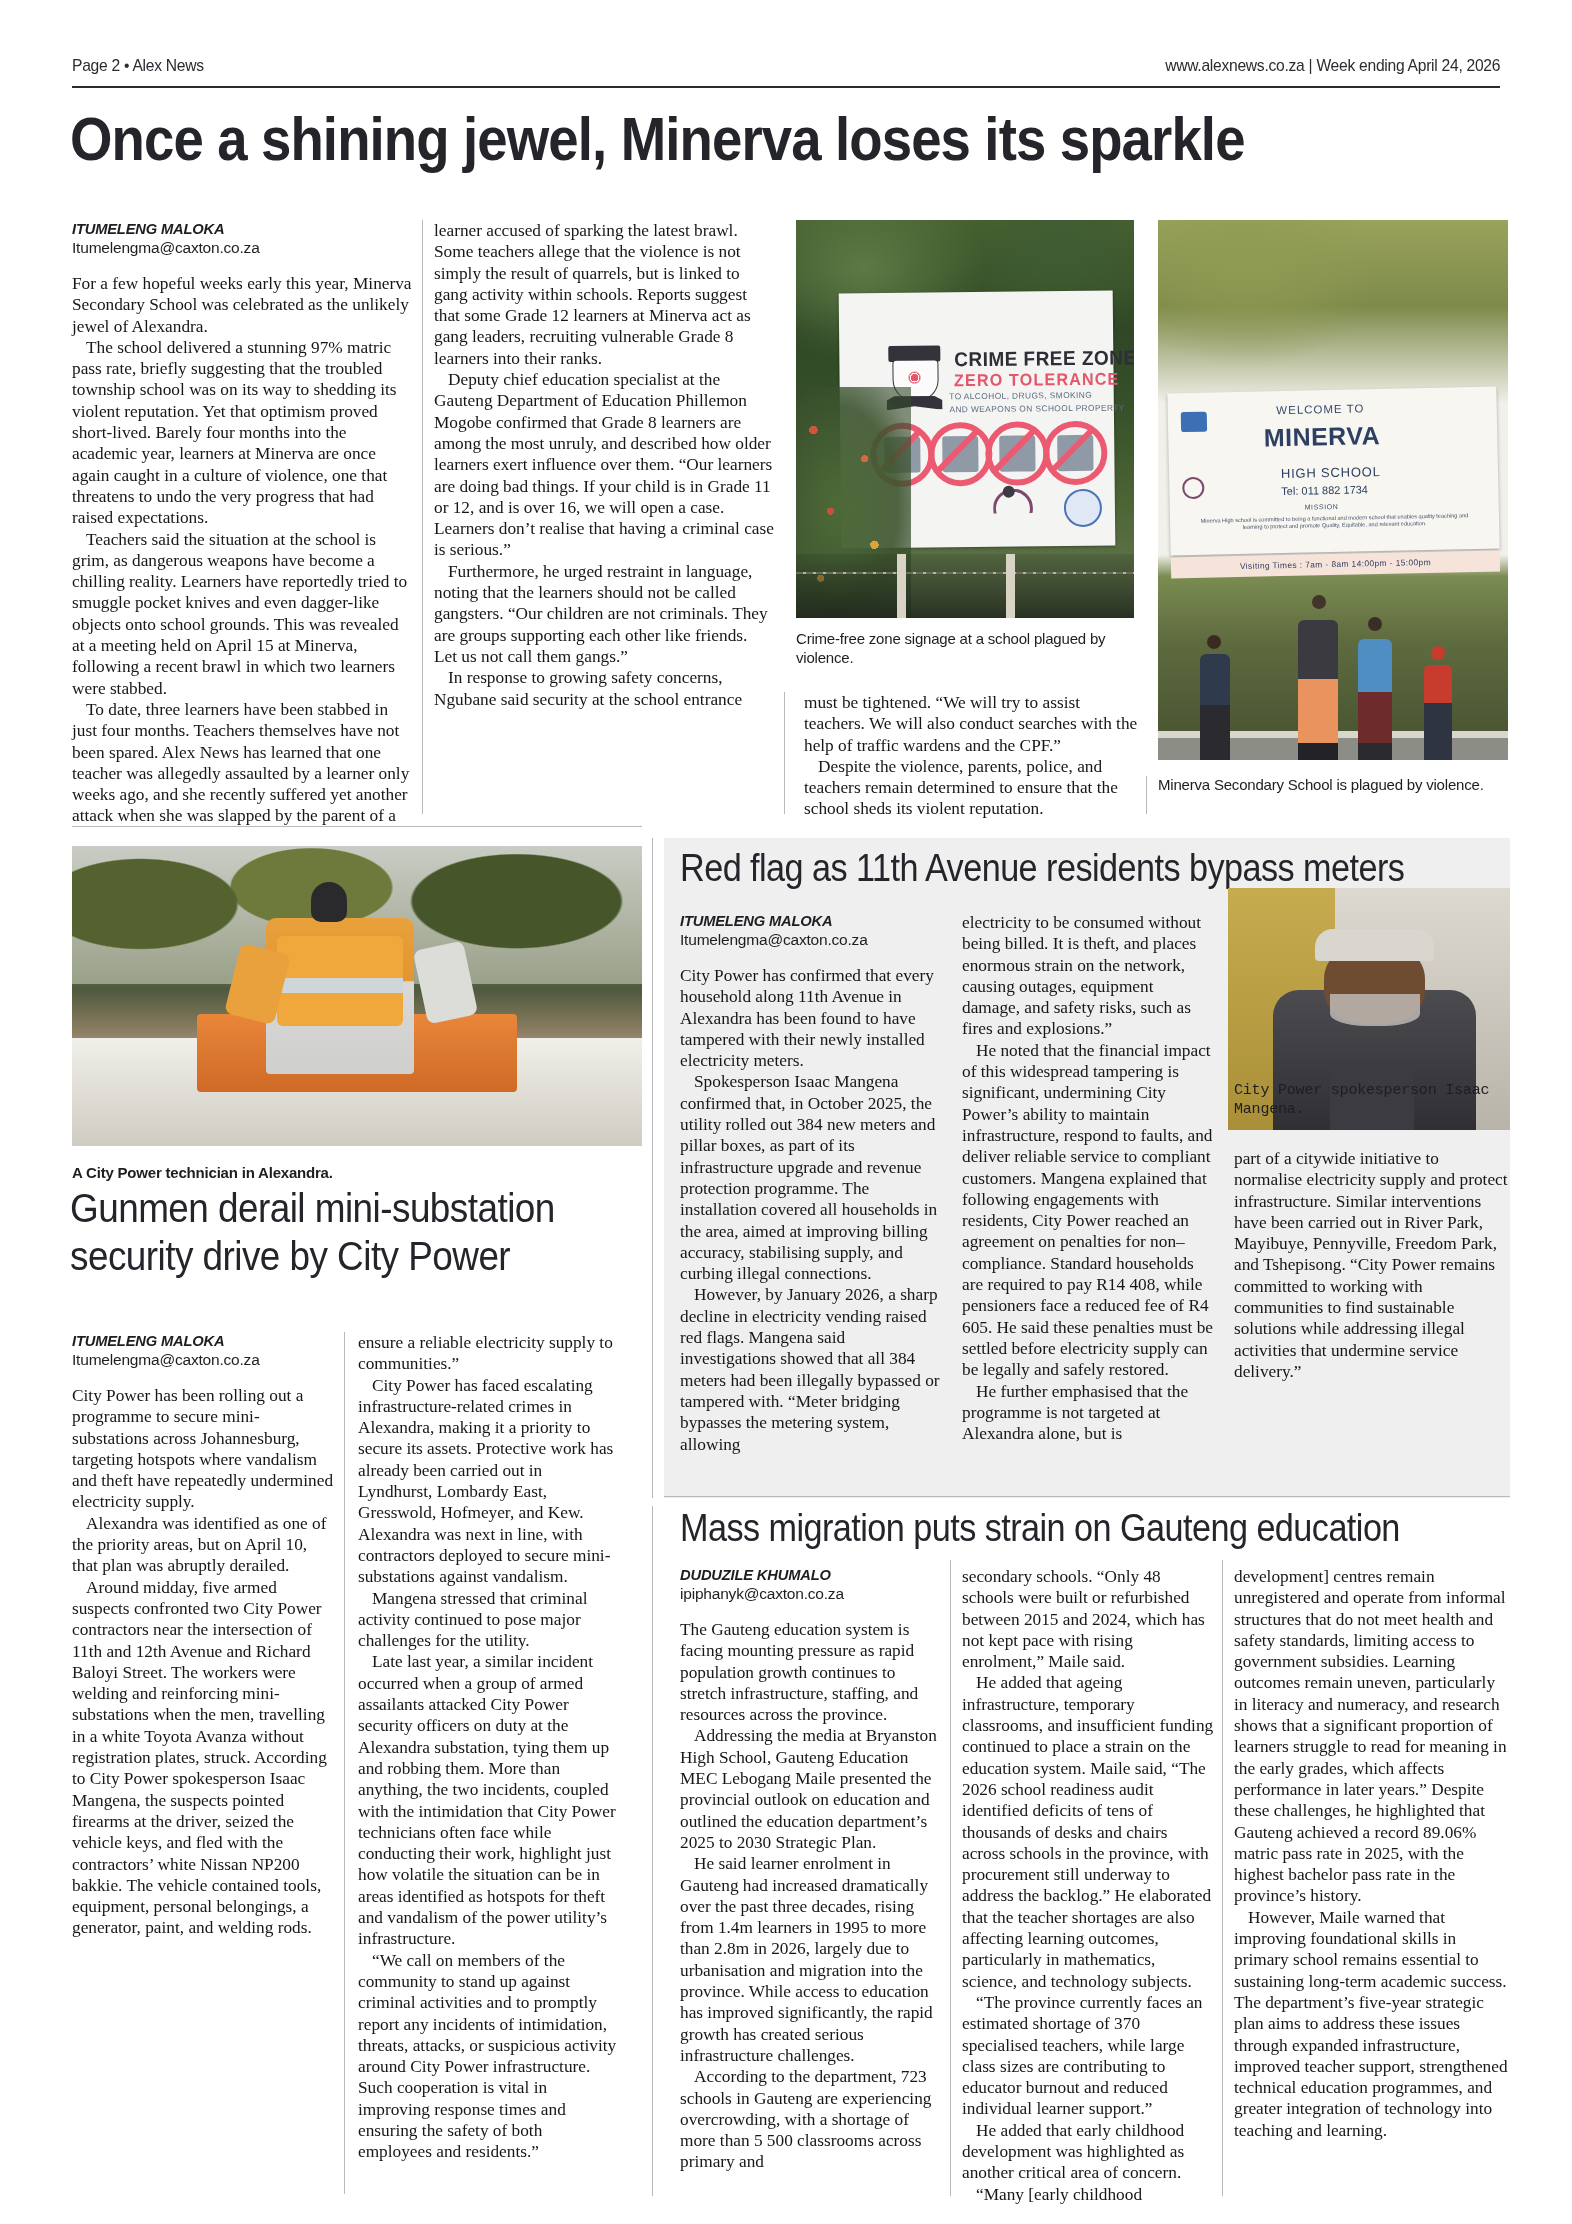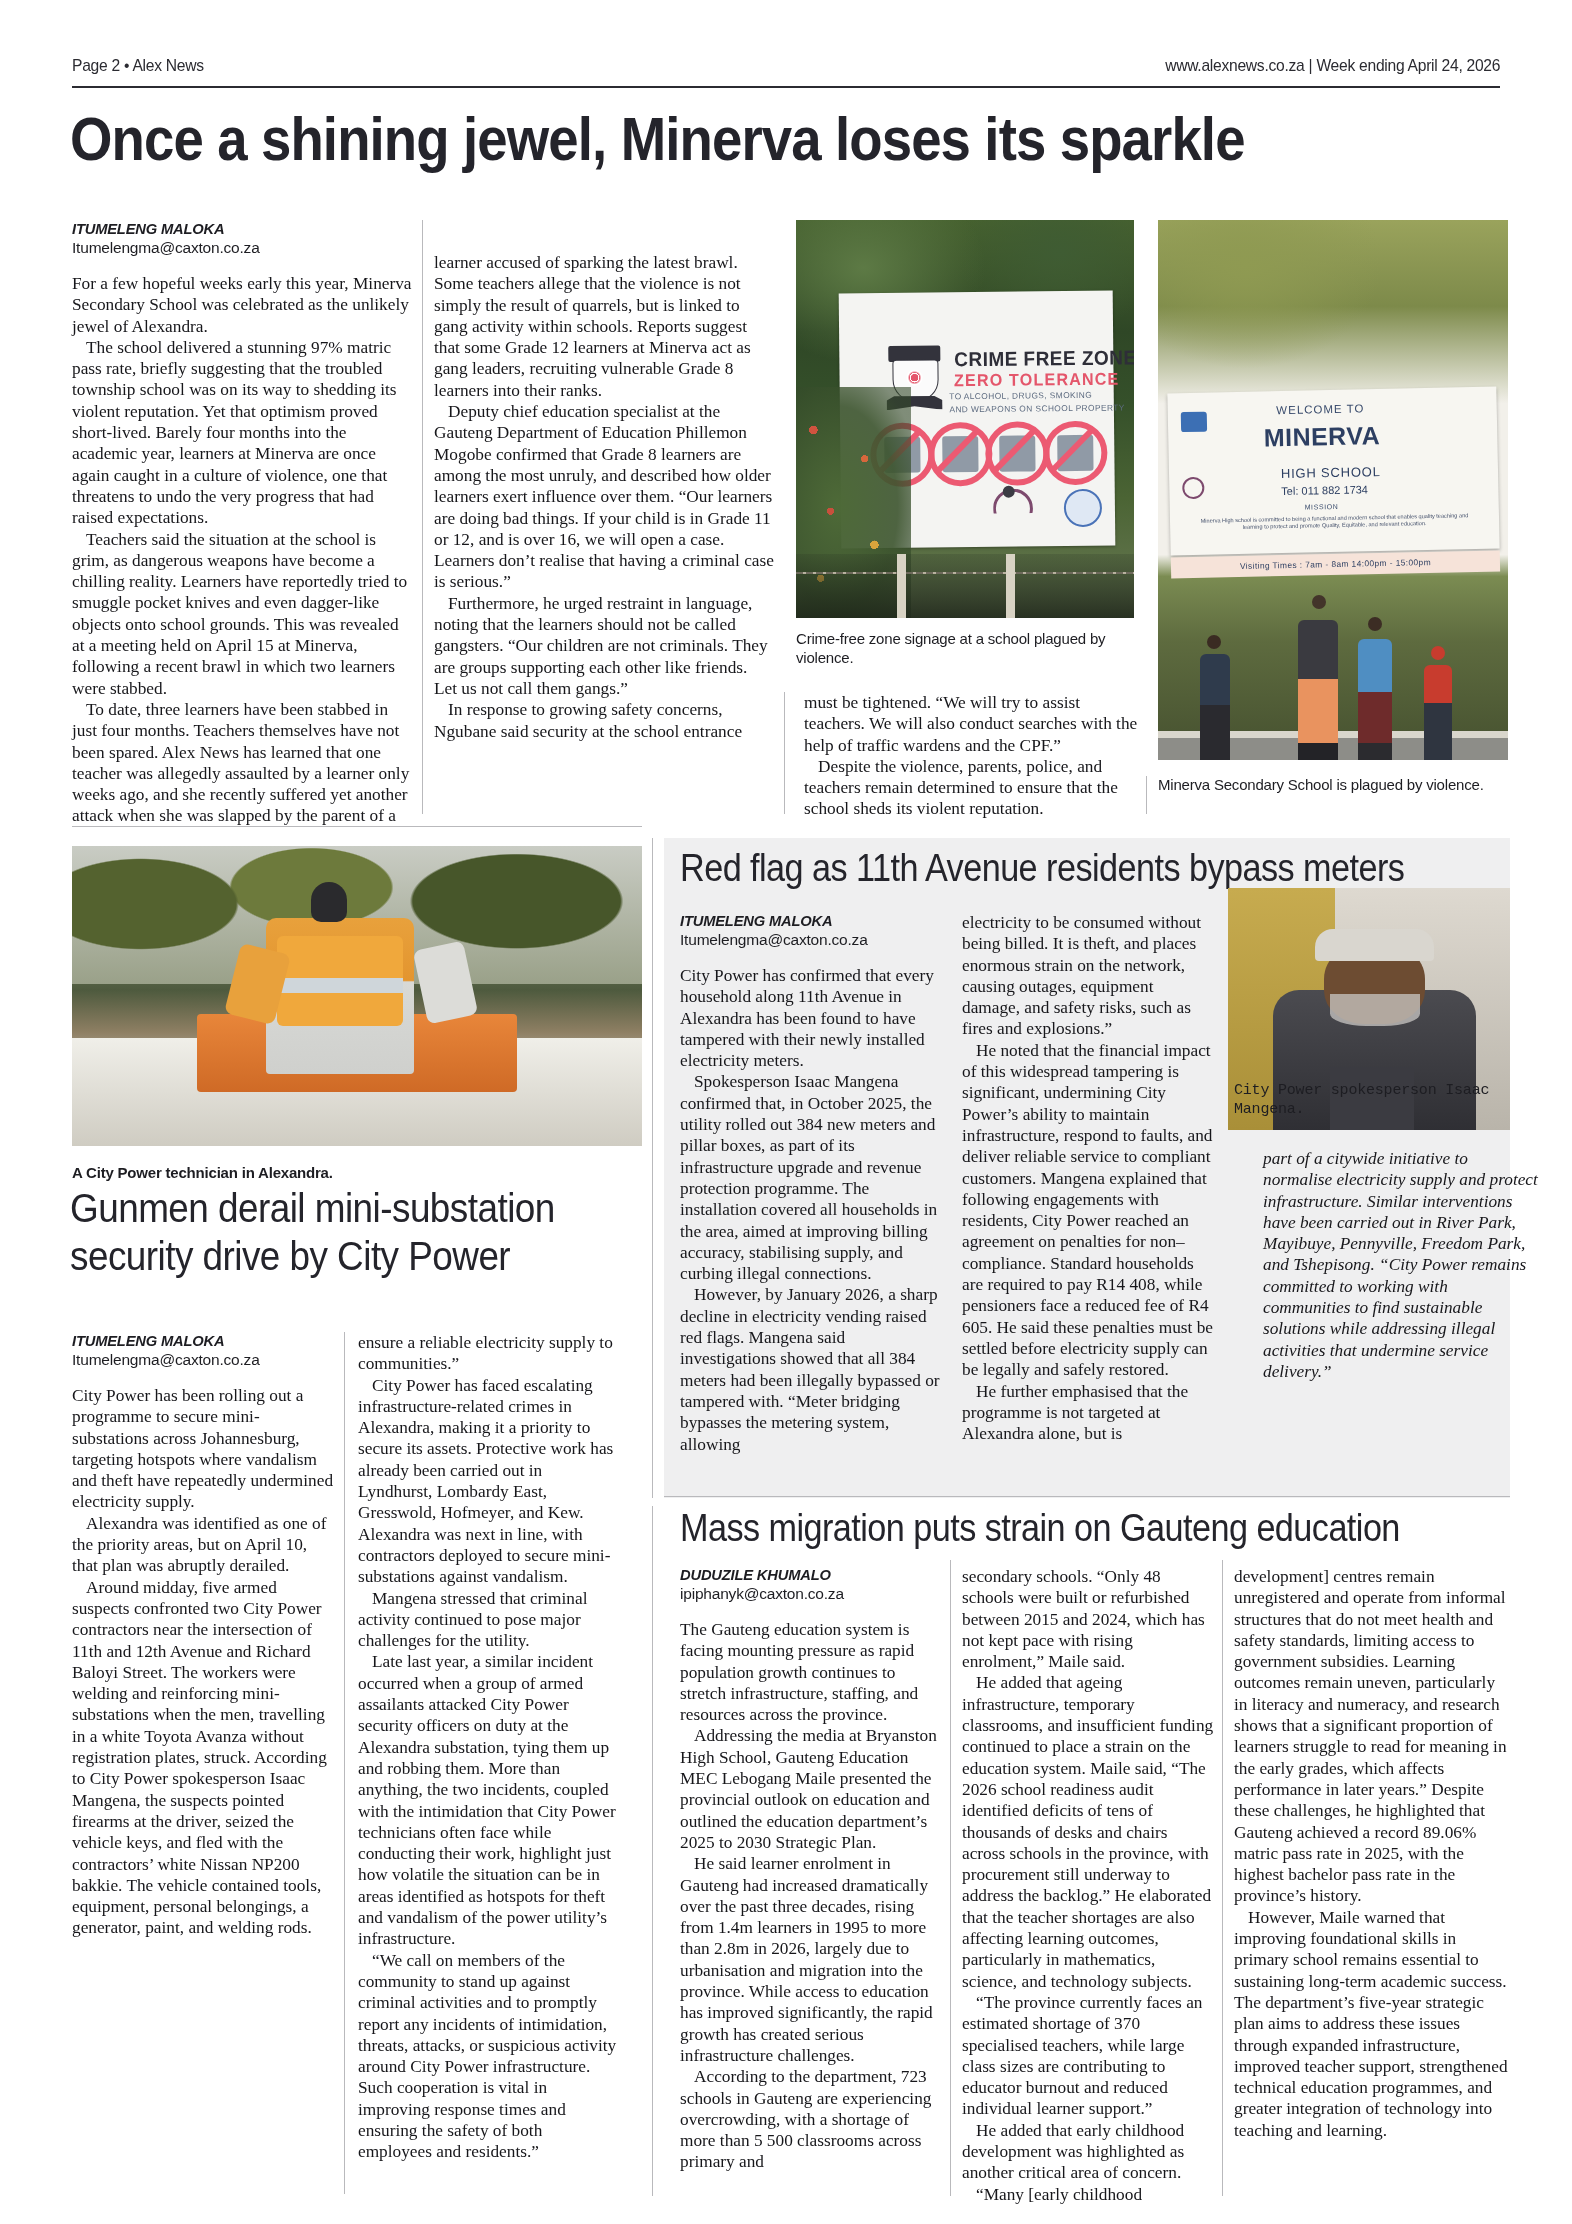--- a/index.html
+++ b/index.html
@@ -53,21 +53,21 @@
   }
   .bodytxt p{margin:0;text-indent:14px;}
   .bodytxt p.first{text-indent:0;}
   .caption{
     font-family:"Liberation Sans", sans-serif;
     font-size:15px;line-height:18.5px;color:#1d1d22;letter-spacing:-.2px;
   }
 
   
   .a1-c1{position:absolute;left:72px;top:220px;width:340px;}
-  .a1-c2{position:absolute;left:434px;top:220px;width:340px;margin-top:32px;}
+  .a1-c2{position:absolute;left:434px;top:220px;width:340px;}
   .a1-c3{position:absolute;left:796px;top:692px;width:340px;margin-left:8px;}
   .a1-cap1{position:absolute;left:796px;top:630px;width:340px;}
   .a1-cap2{position:absolute;left:1158px;top:776px;width:350px;}
 
   
   .photo{position:absolute;overflow:hidden;background:#cfd3cb;}
   #photo-crimefree{left:796px;top:220px;width:338px;height:398px;}
   #photo-minerva{left:1158px;top:220px;width:350px;height:540px;}
   #photo-technician{left:72px;top:846px;width:570px;height:300px;}
   #photo-mangena{left:1228px;top:888px;width:282px;height:242px;}
@@ -79,21 +79,21 @@
   }
   .hl-2{
     position:absolute;left:680px;top:846px;width:830px;
     font-family:"Liberation Sans", sans-serif;
     font-weight:400;font-size:38px;line-height:44px;color:#24242b;
     letter-spacing:-.6px;transform:scaleX(.9);transform-origin:left top;
     white-space:nowrap;
   }
   .a2-c1{position:absolute;left:680px;top:912px;width:262px;}
   .a2-c2{position:absolute;left:962px;top:912px;width:252px;}
-  .a2-c3{position:absolute;left:1263px;top:1148px;width:276px;font-style:italic;}
+  .a2-c3{position:absolute;left:1234px;top:1148px;width:276px;}
   .a2-cap{position:absolute;left:1234px;top:1082px;width:276px;font-family:Liberation Mono, monospace;}
 
   
   .a3-cap{position:absolute;left:72px;top:1164px;width:560px;font-weight:bold;}
   .hl-3{
     position:absolute;left:70px;top:1184px;width:600px;
     font-family:"Liberation Sans", sans-serif;
     font-weight:400;font-size:41px;line-height:48px;color:#24242b;
     letter-spacing:-.6px;transform:scaleX(.9);transform-origin:left top;
   }

